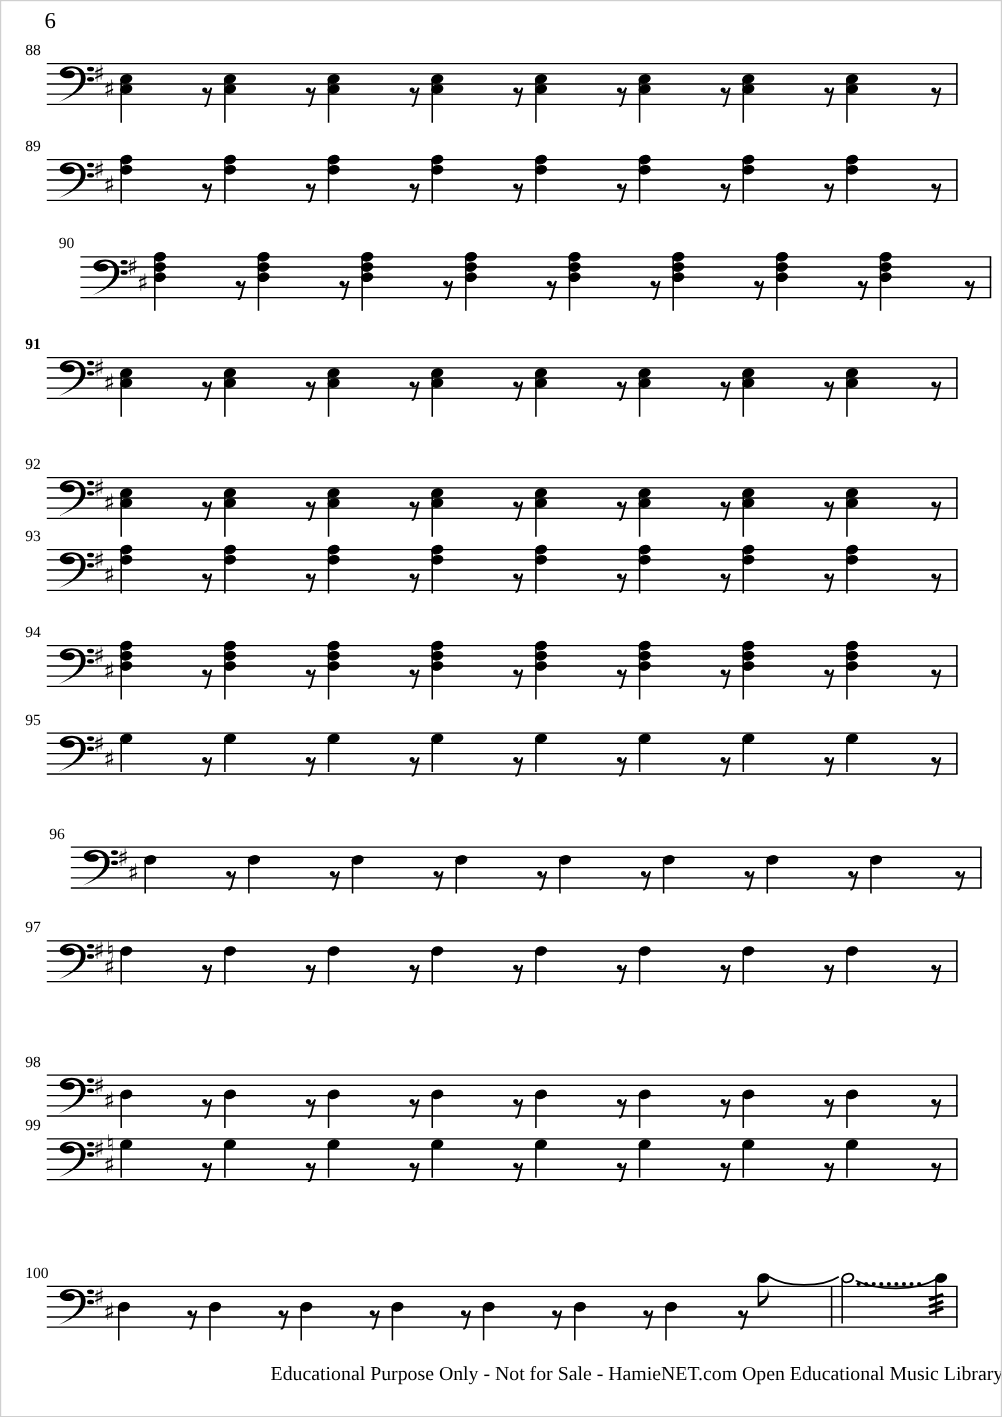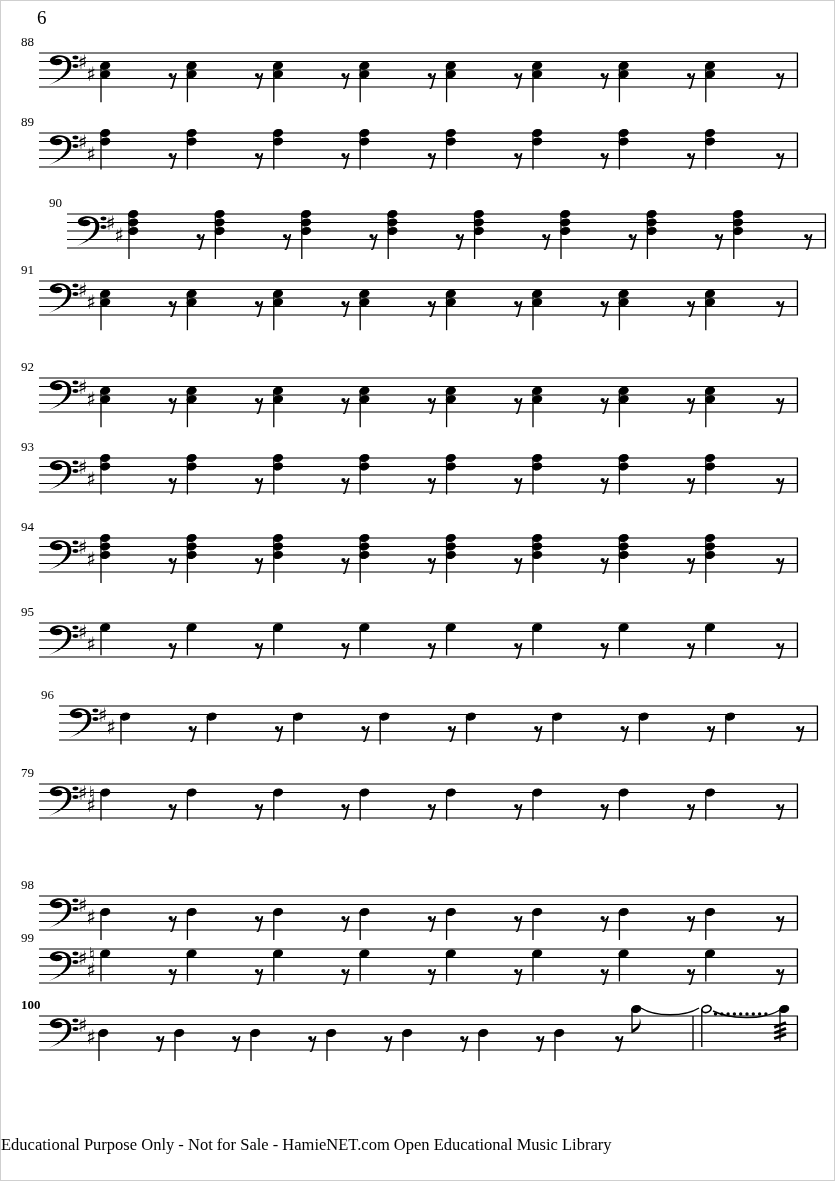--- a/index.html
+++ b/index.html
@@ -3,21 +3,21 @@
 <meta charset="utf-8">
 <style>
   html,body{margin:0;padding:0;background:#fff;}
   .page{position:relative;width:835px;height:1181px;background:#ffffff;overflow:hidden;
         font-family:"Liberation Serif", serif;color:#000;box-sizing:border-box;border:1px solid #cfcfcf;}
   .pagenum{position:absolute;left:36px;top:6px;font-size:19px;}
   #systems{position:absolute;left:0;top:0;width:835px;height:1181px;}
   .system{position:absolute;left:0;width:740px;height:92px;}
   .mnum{position:absolute;left:20px;top:5px;font-size:13px;}
   .ssvg{position:absolute;left:0;top:0;}
-  .footer{position:absolute;left:0;top:1134px;width:835px;text-align:left;font-size:16.5px;}
+  .footer{position:absolute;left:0;top:1134px;width:835px;text-align:right;font-size:16.5px;}
 </style>
 </head>
 <body>
 
 <div class="page">
   <span class="pagenum">6</span>
   <div id="systems">
       <div class="system" style="top: 28px;">
         <span class="mnum">88</span>
         <svg width="835" height="92" class="ssvg">
@@ -313,21 +313,21 @@
             <ellipse cx="709" cy="32.5" rx="4.7" ry="3.4" transform="rotate(-18 709 32.5)" fill="#000" stroke="#000" stroke-width="1"></ellipse>
             <ellipse cx="709" cy="41" rx="4.7" ry="3.4" transform="rotate(-18 709 41)" fill="#000" stroke="#000" stroke-width="1"></ellipse>
           </g>
           <g>
             <circle cx="777.2" cy="46" r="2.1" fill="#000"></circle>
             <path d="M782.7,44.2 C781.8,47.4 779.6,48.8 777.2,48" stroke="#000" stroke-width="1.4" fill="none"></path>
             <path d="M782.7,44.2 L778.9,58.2 C778.4,59.3 777.6,59.5 777,59" stroke="#000" stroke-width="1.5" fill="none"></path>
           </g>
         </svg>
       </div>
-      <div class="system" style="top: 256px;">
+      <div class="system" style="top: 273px; font-weight: bold;">
         <span class="mnum">91</span>
         <svg width="835" height="92" class="ssvg">
           <line x1="38" y1="24" x2="797" y2="24" stroke="#000" stroke-width="1.1"></line>
           <line x1="38" y1="32.5" x2="797" y2="32.5" stroke="#000" stroke-width="1.1"></line>
           <line x1="38" y1="41" x2="797" y2="41" stroke="#000" stroke-width="1.1"></line>
           <line x1="38" y1="49.5" x2="797" y2="49.5" stroke="#000" stroke-width="1.1"></line>
           <line x1="38" y1="58" x2="797" y2="58" stroke="#000" stroke-width="1.1"></line>
           <line x1="796.4" y1="24" x2="796.4" y2="58" stroke="#000" stroke-width="1.3"></line>
           <g transform="translate(45,24) scale(1.55,1)">
             <path d="M2.0,32.0 C10.8,26.2 16.4,20.2 16.4,12.2 C16.4,5.8 12.9,2.2 8.8,2.2 C5.1,2.2 2.5,4.6 2.5,7.8 C2.5,10.4 4.4,12.2 6.9,12.2 C9.1,12.2 10.6,10.7 10.6,8.8 C10.6,7.0 9.3,5.8 7.6,5.8 C6.8,5.8 6.1,6.1 5.6,6.6 C6.2,4.8 7.7,3.9 9.1,3.9 C11.9,3.9 13.8,7.2 13.8,12.2 C13.8,19.6 9.4,25.9 2.0,32.0 Z" fill="#000"></path>
@@ -411,21 +411,21 @@
             <ellipse cx="709" cy="36.8" rx="4.7" ry="3.4" transform="rotate(-18 709 36.8)" fill="#000" stroke="#000" stroke-width="1"></ellipse>
             <ellipse cx="709" cy="45.2" rx="4.7" ry="3.4" transform="rotate(-18 709 45.2)" fill="#000" stroke="#000" stroke-width="1"></ellipse>
           </g>
           <g>
             <circle cx="777.2" cy="46" r="2.1" fill="#000"></circle>
             <path d="M782.7,44.2 C781.8,47.4 779.6,48.8 777.2,48" stroke="#000" stroke-width="1.4" fill="none"></path>
             <path d="M782.7,44.2 L778.9,58.2 C778.4,59.3 777.6,59.5 777,59" stroke="#000" stroke-width="1.5" fill="none"></path>
           </g>
         </svg>
       </div>
-      <div class="system" style="top: 353px;">
+      <div class="system" style="top: 373px;">
         <span class="mnum">92</span>
         <svg width="835" height="92" class="ssvg">
           <line x1="38" y1="24" x2="797" y2="24" stroke="#000" stroke-width="1.1"></line>
           <line x1="38" y1="32.5" x2="797" y2="32.5" stroke="#000" stroke-width="1.1"></line>
           <line x1="38" y1="41" x2="797" y2="41" stroke="#000" stroke-width="1.1"></line>
           <line x1="38" y1="49.5" x2="797" y2="49.5" stroke="#000" stroke-width="1.1"></line>
           <line x1="38" y1="58" x2="797" y2="58" stroke="#000" stroke-width="1.1"></line>
           <line x1="796.4" y1="24" x2="796.4" y2="58" stroke="#000" stroke-width="1.3"></line>
           <g transform="translate(45,24) scale(1.55,1)">
             <path d="M2.0,32.0 C10.8,26.2 16.4,20.2 16.4,12.2 C16.4,5.8 12.9,2.2 8.8,2.2 C5.1,2.2 2.5,4.6 2.5,7.8 C2.5,10.4 4.4,12.2 6.9,12.2 C9.1,12.2 10.6,10.7 10.6,8.8 C10.6,7.0 9.3,5.8 7.6,5.8 C6.8,5.8 6.1,6.1 5.6,6.6 C6.2,4.8 7.7,3.9 9.1,3.9 C11.9,3.9 13.8,7.2 13.8,12.2 C13.8,19.6 9.4,25.9 2.0,32.0 Z" fill="#000"></path>
@@ -713,21 +713,21 @@
             <ellipse cx="709" cy="32.5" rx="4.7" ry="3.4" transform="rotate(-18 709 32.5)" fill="#000" stroke="#000" stroke-width="1"></ellipse>
             <ellipse cx="709" cy="41" rx="4.7" ry="3.4" transform="rotate(-18 709 41)" fill="#000" stroke="#000" stroke-width="1"></ellipse>
           </g>
           <g>
             <circle cx="777.2" cy="46" r="2.1" fill="#000"></circle>
             <path d="M782.7,44.2 C781.8,47.4 779.6,48.8 777.2,48" stroke="#000" stroke-width="1.4" fill="none"></path>
             <path d="M782.7,44.2 L778.9,58.2 C778.4,59.3 777.6,59.5 777,59" stroke="#000" stroke-width="1.5" fill="none"></path>
           </g>
         </svg>
       </div>
-      <div class="system" style="top: 598px; padding-left: 23px;">
+      <div class="system" style="top: 586px; padding-left: 23px;">
         <span class="mnum">95</span>
         <svg width="835" height="92" class="ssvg">
           <line x1="38" y1="24" x2="797" y2="24" stroke="#000" stroke-width="1.1"></line>
           <line x1="38" y1="32.5" x2="797" y2="32.5" stroke="#000" stroke-width="1.1"></line>
           <line x1="38" y1="41" x2="797" y2="41" stroke="#000" stroke-width="1.1"></line>
           <line x1="38" y1="49.5" x2="797" y2="49.5" stroke="#000" stroke-width="1.1"></line>
           <line x1="38" y1="58" x2="797" y2="58" stroke="#000" stroke-width="1.1"></line>
           <line x1="796.4" y1="24" x2="796.4" y2="58" stroke="#000" stroke-width="1.3"></line>
           <g transform="translate(45,24) scale(1.55,1)">
             <path d="M2.0,32.0 C10.8,26.2 16.4,20.2 16.4,12.2 C16.4,5.8 12.9,2.2 8.8,2.2 C5.1,2.2 2.5,4.6 2.5,7.8 C2.5,10.4 4.4,12.2 6.9,12.2 C9.1,12.2 10.6,10.7 10.6,8.8 C10.6,7.0 9.3,5.8 7.6,5.8 C6.8,5.8 6.1,6.1 5.6,6.6 C6.2,4.8 7.7,3.9 9.1,3.9 C11.9,3.9 13.8,7.2 13.8,12.2 C13.8,19.6 9.4,25.9 2.0,32.0 Z" fill="#000"></path>
@@ -894,21 +894,21 @@
             <ellipse cx="709" cy="34.6" rx="4.7" ry="3.4" transform="rotate(-18 709 34.6)" fill="#000" stroke="#000" stroke-width="1"></ellipse>
           </g>
           <g>
             <circle cx="777.2" cy="46" r="2.1" fill="#000"></circle>
             <path d="M782.7,44.2 C781.8,47.4 779.6,48.8 777.2,48" stroke="#000" stroke-width="1.4" fill="none"></path>
             <path d="M782.7,44.2 L778.9,58.2 C778.4,59.3 777.6,59.5 777,59" stroke="#000" stroke-width="1.5" fill="none"></path>
           </g>
         </svg>
       </div>
       <div class="system" style="top: 759px;">
-        <span class="mnum">79</span>
+        <span class="mnum">97</span>
         <svg width="835" height="92" class="ssvg">
           <line x1="38" y1="24" x2="797" y2="24" stroke="#000" stroke-width="1.1"></line>
           <line x1="38" y1="32.5" x2="797" y2="32.5" stroke="#000" stroke-width="1.1"></line>
           <line x1="38" y1="41" x2="797" y2="41" stroke="#000" stroke-width="1.1"></line>
           <line x1="38" y1="49.5" x2="797" y2="49.5" stroke="#000" stroke-width="1.1"></line>
           <line x1="38" y1="58" x2="797" y2="58" stroke="#000" stroke-width="1.1"></line>
           <line x1="796.4" y1="24" x2="796.4" y2="58" stroke="#000" stroke-width="1.3"></line>
           <g transform="translate(45,24) scale(1.55,1)">
             <path d="M2.0,32.0 C10.8,26.2 16.4,20.2 16.4,12.2 C16.4,5.8 12.9,2.2 8.8,2.2 C5.1,2.2 2.5,4.6 2.5,7.8 C2.5,10.4 4.4,12.2 6.9,12.2 C9.1,12.2 10.6,10.7 10.6,8.8 C10.6,7.0 9.3,5.8 7.6,5.8 C6.8,5.8 6.1,6.1 5.6,6.6 C6.2,4.8 7.7,3.9 9.1,3.9 C11.9,3.9 13.8,7.2 13.8,12.2 C13.8,19.6 9.4,25.9 2.0,32.0 Z" fill="#000"></path>
             <circle cx="19" cy="4.5" r="1.9" fill="#000"></circle>
@@ -1165,21 +1165,21 @@
             <line x1="704.8" y1="28.5" x2="704.8" y2="56.5" stroke="#000" stroke-width="1.3"></line>
             <ellipse cx="709" cy="28.5" rx="4.7" ry="3.4" transform="rotate(-18 709 28.5)" fill="#000" stroke="#000" stroke-width="1"></ellipse>
           </g>
           <g>
             <circle cx="777.2" cy="46" r="2.1" fill="#000"></circle>
             <path d="M782.7,44.2 C781.8,47.4 779.6,48.8 777.2,48" stroke="#000" stroke-width="1.4" fill="none"></path>
             <path d="M782.7,44.2 L778.9,58.2 C778.4,59.3 777.6,59.5 777,59" stroke="#000" stroke-width="1.5" fill="none"></path>
           </g>
         </svg>
       </div>
-      <div class="system" style="top: 991px; font-weight: bold;">
+      <div class="system" style="top: 1047px;">
         <span class="mnum">100</span>
         <svg width="835" height="92" class="ssvg">
           <line x1="38" y1="24" x2="797" y2="24" stroke="#000" stroke-width="1.1"></line>
           <line x1="38" y1="32.5" x2="797" y2="32.5" stroke="#000" stroke-width="1.1"></line>
           <line x1="38" y1="41" x2="797" y2="41" stroke="#000" stroke-width="1.1"></line>
           <line x1="38" y1="49.5" x2="797" y2="49.5" stroke="#000" stroke-width="1.1"></line>
           <line x1="38" y1="58" x2="797" y2="58" stroke="#000" stroke-width="1.1"></line>
           <line x1="796.4" y1="24" x2="796.4" y2="58" stroke="#000" stroke-width="1.3"></line>
           <g transform="translate(45,24) scale(1.55,1)">
             <path d="M2.0,32.0 C10.8,26.2 16.4,20.2 16.4,12.2 C16.4,5.8 12.9,2.2 8.8,2.2 C5.1,2.2 2.5,4.6 2.5,7.8 C2.5,10.4 4.4,12.2 6.9,12.2 C9.1,12.2 10.6,10.7 10.6,8.8 C10.6,7.0 9.3,5.8 7.6,5.8 C6.8,5.8 6.1,6.1 5.6,6.6 C6.2,4.8 7.7,3.9 9.1,3.9 C11.9,3.9 13.8,7.2 13.8,12.2 C13.8,19.6 9.4,25.9 2.0,32.0 Z" fill="#000"></path>

